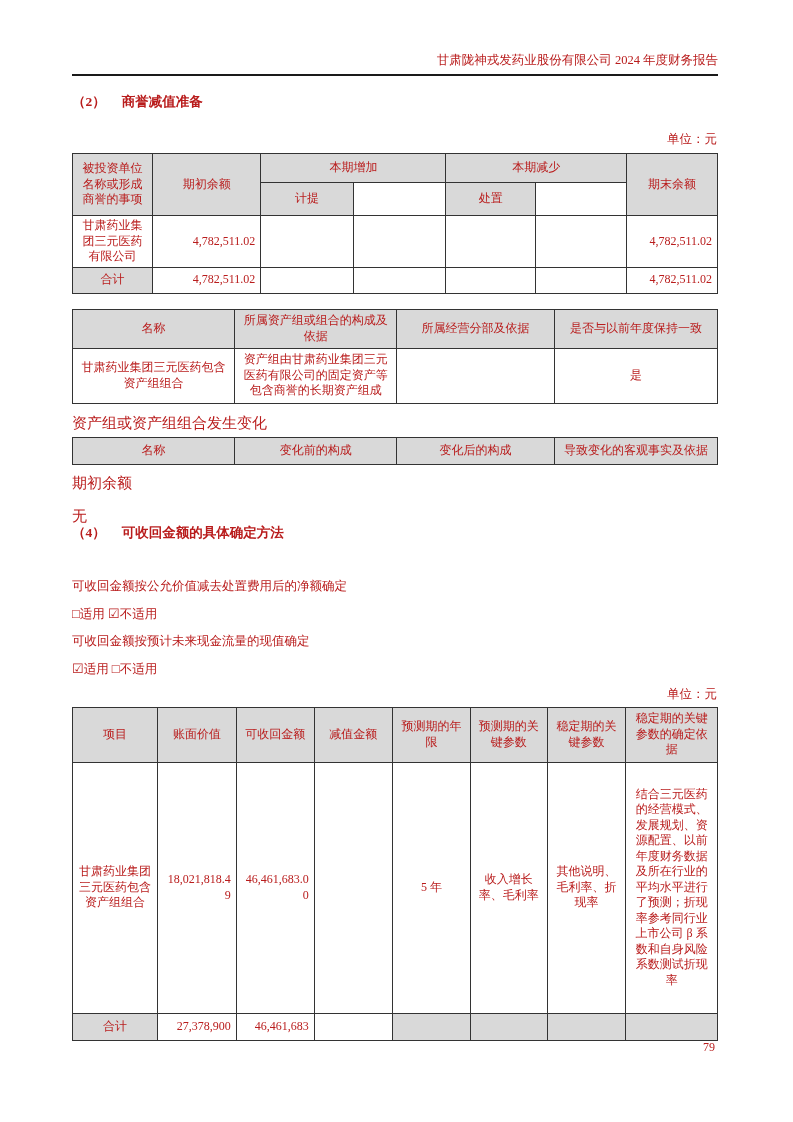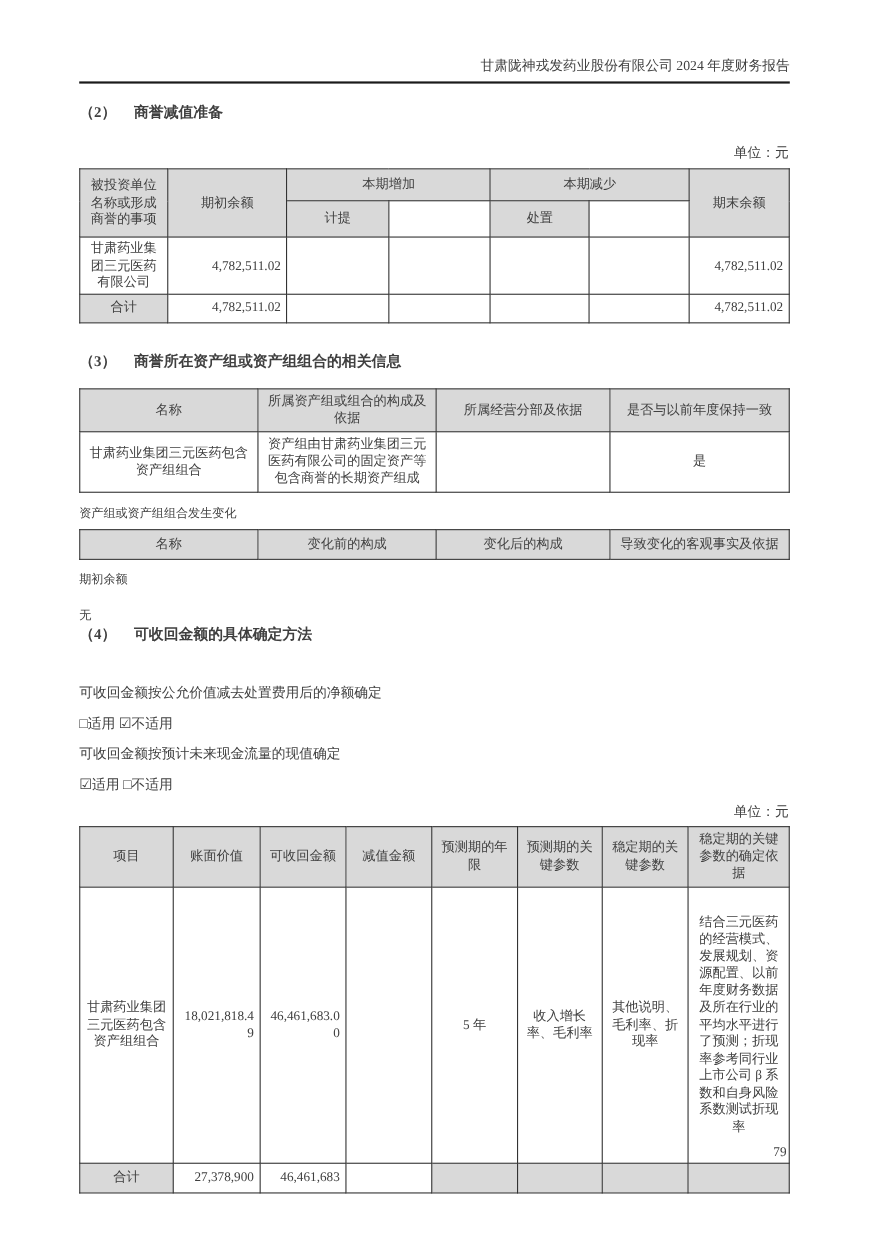--- a/index.html
+++ b/index.html
@@ -1,37 +1,37 @@
 <!DOCTYPE html>
 <html><head>
 <meta charset="utf-8">
 <style>
   html,body { margin:0; padding:0; background:#ffffff; }
   .page {
     position:relative; width:793px; height:1122px; background:#ffffff;
-    font-family:"Liberation Serif","DejaVu Serif",serif; color:#404040;
+    font-family:"Liberation Serif","DejaVu Serif",serif; color:#b91c1c;
     overflow:hidden;
   }
   .content { position:absolute; left:72px; top:0; width:646px; }
 
   .doc-header {
     margin-top:52px; text-align:right; font-size:12.5px;
     padding-bottom:5px; border-bottom:2px solid #1a1a1a;
   }
 
   .sec-title { font-size:13.5px; font-weight:bold; line-height:18px; }
   .sec-title .num { display:inline-block; margin-right:16px; }
   .mt-sec2 { margin-top:17px; }
   .mt-sec3 { margin-top:26px; }
   .mt-sec4 { }
 
   .unit { text-align:right; font-size:12.5px; margin:20px 1px 5px 0; }
   .unit2 { text-align:right; font-size:12.5px; margin:8px 1px 4px 0; }
 
-  .note { font-size:11px; line-height:16px; }
+  .note { font-size:15px; line-height:16px; }
 
   table { width:100%; border-collapse:collapse; table-layout:fixed; }
   td {
     border:1px solid #333; padding:2px 5px; vertical-align:middle;
     font-size:12px; line-height:15.5px; word-wrap:break-word; overflow:hidden;
   }
   .shade { background:#d9d9d9; }
   .ac { text-align:center; } .ar { text-align:right; } .al { text-align:center; }
   .numwrap { word-break:break-all; }
 
@@ -112,23 +112,20 @@
         <td class="ar">4,782,511.02</td>
         <td></td>
         <td></td>
         <td></td>
         <td></td>
         <td class="ar">4,782,511.02</td>
       </tr>
     </tbody>
       </table>
 
-    <div class="sec-title mt-sec3">
-      <span class="num">（3）</span><span>商誉所在资产组或资产组组合的相关信息</span>
-    </div>
 
     <table class="t2">
       <colgroup>
         <col style="width:25.1%">
           <col style="width:25.2%">
           <col style="width:24.4%">
           <col style="width:25.3%">
       </colgroup>
       <tbody>
           <tr class="hr">

